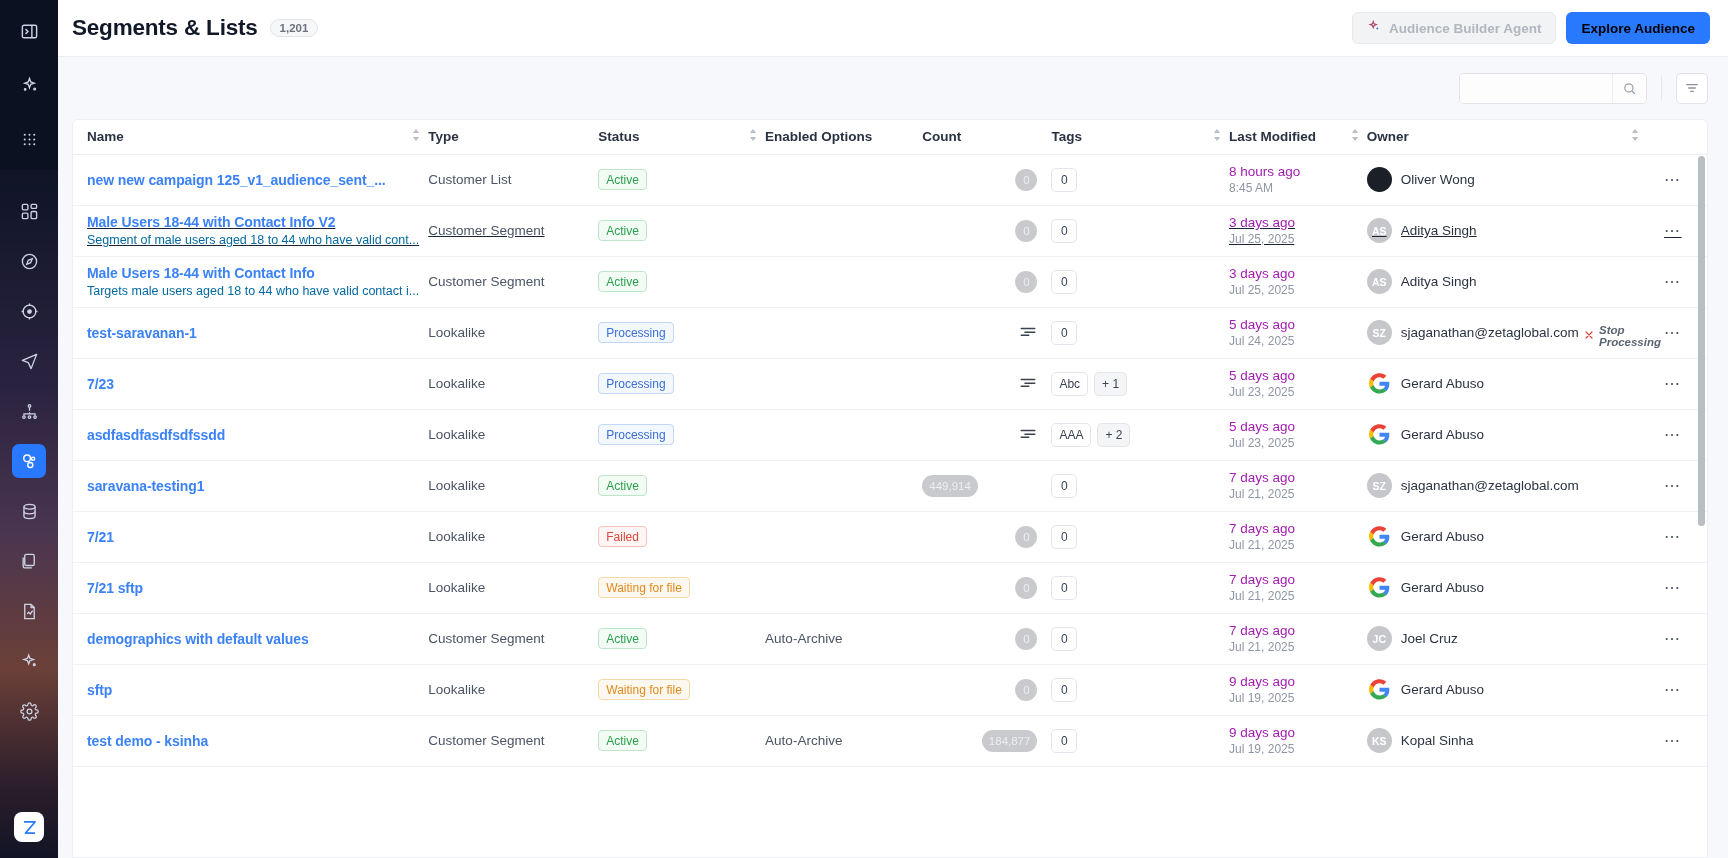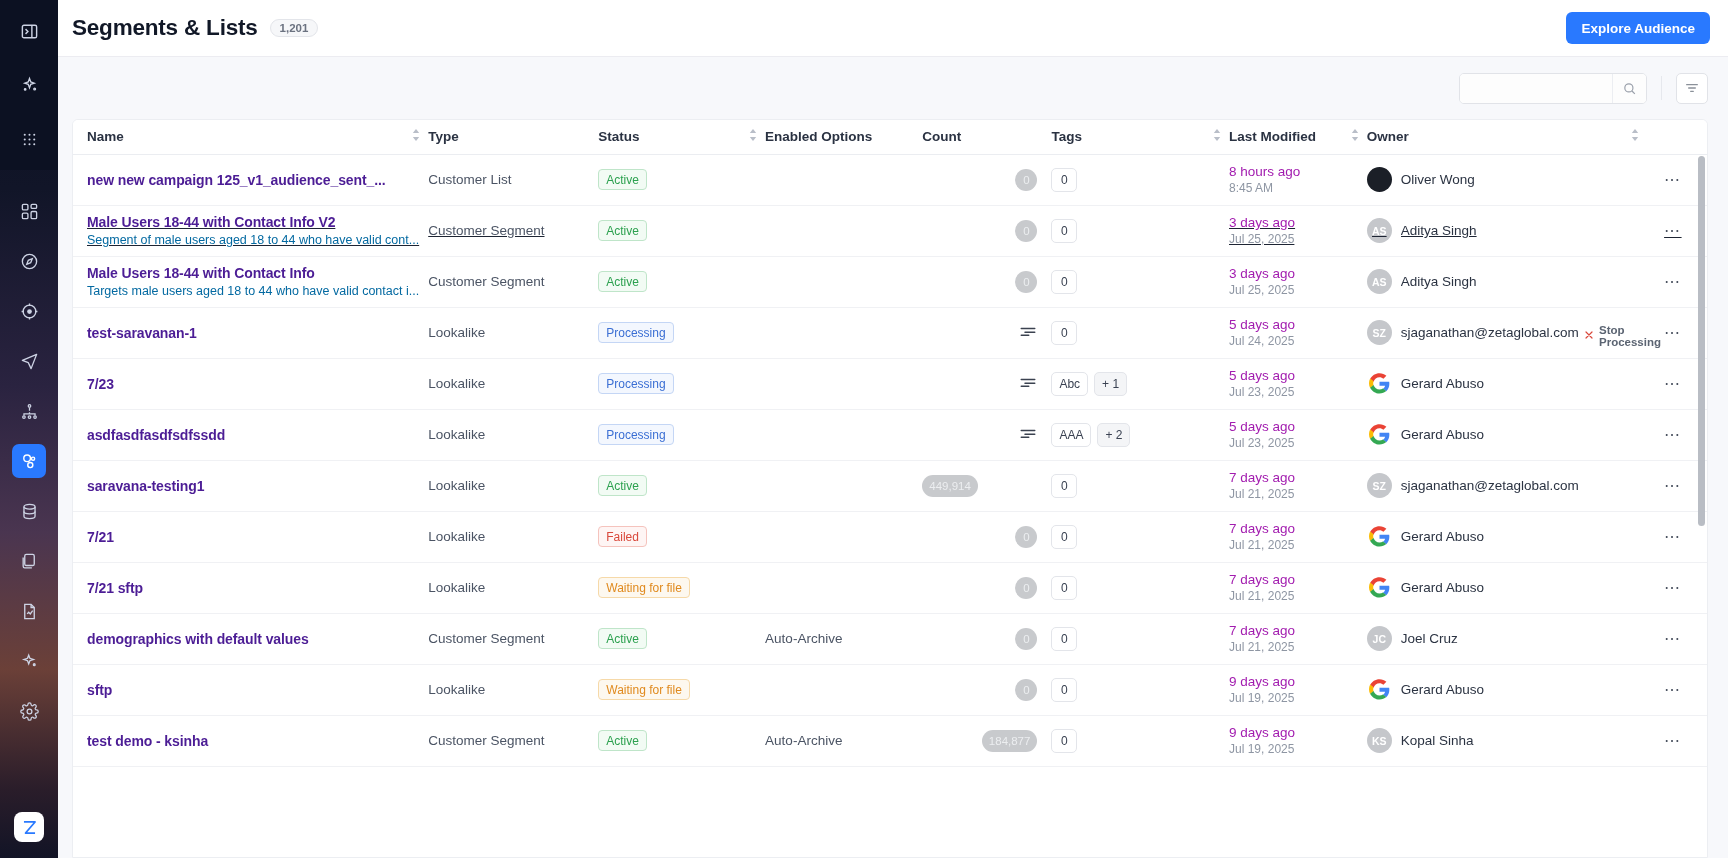--- a/index.html
+++ b/index.html
@@ -45,21 +45,21 @@
     margin-left: 12px; border: 1px solid #e3e5ea; background:#f6f7f9; color:#6b7280;
     border-radius: 11px; padding: 2px 9px; font-size: 11.5px; font-weight: 600;
   }
   .topbar-spacer { flex: 1; }
   .btn {
     height: 32px; border-radius: 6px; font-size: 13.5px; font-weight: 600;
     display: inline-flex; align-items: center; gap: 7px; padding: 0 14px; cursor: pointer;
     border: 1px solid transparent; white-space: nowrap;
   }
   .btn-ghost { background: #f2f3f5; color: #b2b6bf; border-color: #e8e9ed; }
-  .btn-primary { background: #2979ff; color: #ffffff; margin-left: 10px; }
+  .btn-primary { background: #2979ff; color: #000000; margin-left: 10px; }
 
   
   .toolbar { height: 62px; flex: 0 0 62px; display: flex; align-items: center;
              justify-content: flex-end; padding-right: 20px; gap: 14px; }
   .search-wrap { display: flex; align-items: center; height: 31px;
                  border: 1px solid #e1e3e8; border-radius: 5px; overflow: hidden; background: #fff; }
   .search-wrap input { width: 152px; height: 29px; border: 0; outline: none;
                        padding: 0 9px; font-size: 13px; font-family: inherit;
                        background: #fdfdfd; color: #374151; }
   .search-btn { width: 34px; height: 29px; border-left: 1px solid #eceef2; background:#fdfdfd;
@@ -78,21 +78,21 @@
     height: 34px; font-size: 13.5px; font-weight: 600; color: #2a3242; text-align: left;
     border-bottom: 1px solid #ebedf1; background: #fff; padding: 0 8px 0 0; white-space: nowrap;
   }
   thead th .th-in { display: flex; gap: 4px; }
   .sort-ic { margin-left: auto; color:#b9bec8; display:flex; flex-direction:column; line-height:0; }
   .sort-ic svg { width: 8px; height: 5px; display:block; }
 
   tbody td { border-bottom: 1px solid #f0f1f4; font-size: 13.5px; color: #4b5464;
              vertical-align: middle; padding: 0 8px 0 0; }
   tbody tr { height: 51px; }
-  .cell-name { font-size: 14px; font-weight: 700; color: #4c1d95; letter-spacing: -.1px;
+  .cell-name { font-size: 14px; font-weight: 700; color: #3b82f6; letter-spacing: -.1px;
                overflow: hidden; text-overflow: ellipsis; white-space: nowrap; }
   .cell-desc { font-size: 12.5px; color: #0369a1; font-weight: 400; margin-top: 3px;
                overflow: hidden; text-overflow: ellipsis; white-space: nowrap; }
 
   .badge { display: inline-flex; align-items: center; height: 21px; padding: 0 7px;
            border-radius: 4px; font-size: 12px; font-weight: 500; border: 1px solid; }
   .badge.active { color: #2ca14f; border-color: #bfe5c9; background: #f2fbf4; }
   .badge.processing { color: #3b6fd4; border-color: #c4d6f5; background: #f3f7fe; }
   .badge.failed { color: #d9483b; border-color: #f5c3bd; background: #fef5f4; }
   .badge.waiting { color: #e08a1e; border-color: #f6d9a8; background: #fdf8ef; }
@@ -117,21 +117,21 @@
   .avatar.dark { background: #1b1f27; }
   .avatar.google { background: #fff; }
   .avatar.google svg { width: 21px; height: 21px; }
   .owner-name { font-size: 13.5px; color: #2b3342; overflow: hidden;
                 text-overflow: ellipsis; white-space: nowrap; }
 
   .kebab { color: #4a5260; font-size: 16px; letter-spacing: 1.5px; cursor: pointer;
            text-align: center; user-select: none; }
 
   .row-action { position: absolute; display: flex; align-items: center; gap: 4px;
-                font-size: 11.5px; font-weight: 600; color: #5b6472; pointer-events: none; }
+                font-size: 11.5px; font-weight: 600; color: #5b6472; pointer-events: none; font-style: italic; }
 
   .scrollbar { position: absolute; right: 2px; top: 36px; width: 7px; bottom: 2px; }
   .scroll-thumb { position: absolute; left: 0; top: 0; width: 7px; height: 370px;
                   background: #b9bdc4; border-radius: 4px; }
 </style>
 </head>
 <body>
 
 <div class="app">
 
@@ -251,20 +251,29 @@
       </div>
     </div>
   </nav>
 
   <div class="main">
 
     <header class="topbar">
       <span class="page-title">Segments &amp; Lists</span>
       <span class="count-pill">1,201</span>
       <div class="topbar-spacer"></div>
+      <button class="btn btn-ghost">
+        <span>
+          <svg viewBox="0 0 24 24" width="15" height="15" fill="none" stroke="#b0446a" stroke-width="1.8">
+            <path d="M10 4l1.4 3.8L15 9l-3.6 1.3L10 14l-1.4-3.7L5 9l3.6-1.2z"></path>
+              <circle cx="16.5" cy="15" r="1.4" fill="#3b5bd0" stroke="none"></circle>
+          </svg>
+        </span>
+        <span>Audience Builder Agent</span>
+      </button>
       <button class="btn btn-primary">
         <span>Explore Audience</span>
       </button>
     </header>
 
     <div class="toolbar">
       <div class="search-wrap">
         <input type="text" value="" placeholder="" style="">
         <div class="search-btn">
           <svg viewBox="0 0 24 24" width="15" height="15" fill="none" stroke="currentColor" stroke-width="1.9">

